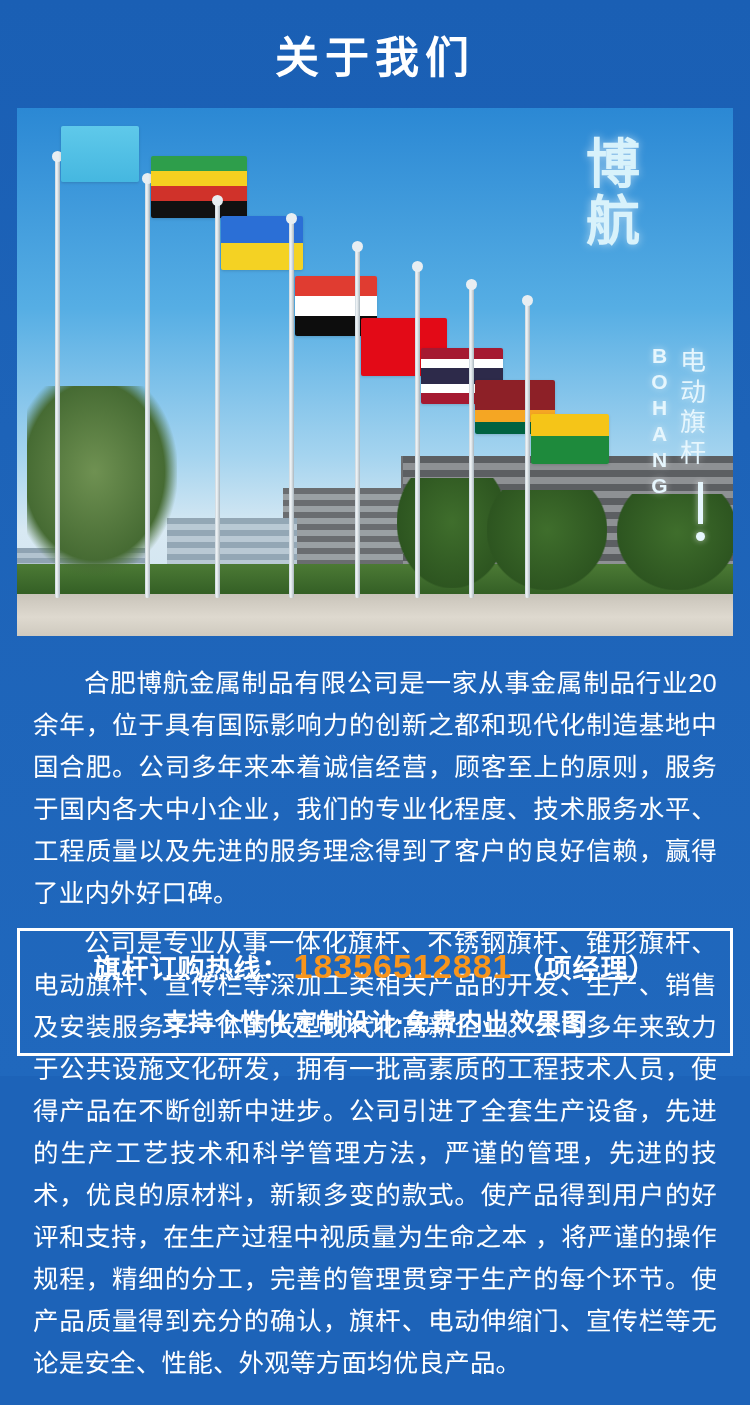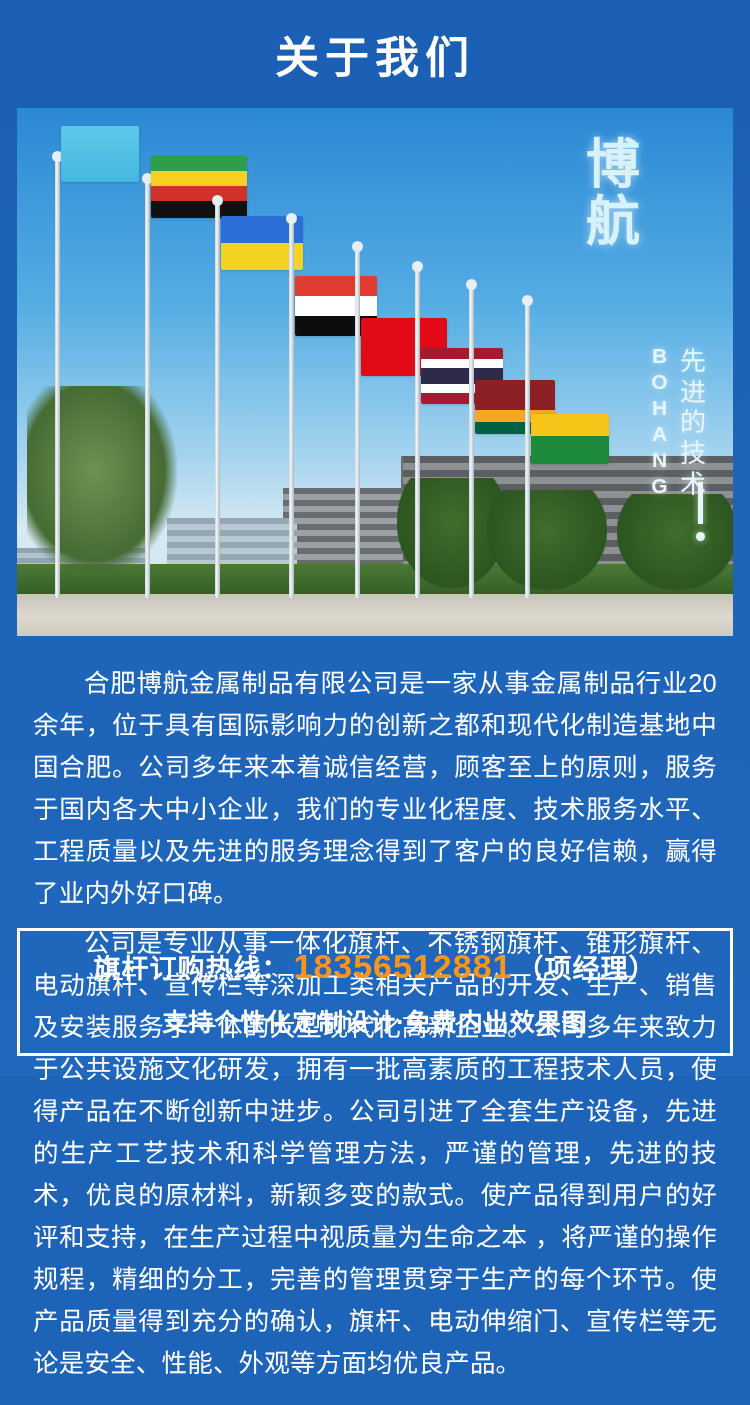--- a/index.html
+++ b/index.html
@@ -324,21 +324,21 @@
     <div class="pole" style="left:508px; height:296px;">
         <span class="knob"></span>
       </div>
     <div class="flag" style="left:514px; top:306px; width:78px; height:50px; background:linear-gradient(180deg,#f5c518 0%,#f5c518 45%,#1e8a3c 45%,#1e8a3c 100%);"></div>
 
     <div class="logo">
       <div class="cn-big">博</div>
       <div class="cn-big">航</div>
     </div>
     <div class="logo-en">BOHANG</div>
-    <div class="logo-right">先进的技术</div>
+    <div class="logo-right">电动旗杆</div>
     <div class="logo-dot">
       <span class="bar"></span>
       <span class="dot"></span>
     </div>
   </div>
 
   <div class="body-text">
     <p>合肥博航金属制品有限公司是一家从事金属制品行业20余年，位于具有国际影响力的创新之都和现代化制造基地中国合肥。公司多年来本着诚信经营，顾客至上的原则，服务于国内各大中小企业，我们的专业化程度、技术服务水平、工程质量以及先进的服务理念得到了客户的良好信赖，赢得了业内外好口碑。</p>
     <p>公司是专业从事一体化旗杆、不锈钢旗杆、锥形旗杆、电动旗杆、宣传栏等深加工类相关产品的开发、生产、销售及安装服务于一体的大型现代化高新企业。公司多年来致力于公共设施文化研发，拥有一批高素质的工程技术人员，使得产品在不断创新中进步。公司引进了全套生产设备，先进的生产工艺技术和科学管理方法，严谨的管理，先进的技术，优良的原材料，新颖多变的款式。使产品得到用户的好评和支持，在生产过程中视质量为生命之本 ，将严谨的操作规程，精细的分工，完善的管理贯穿于生产的每个环节。使产品质量得到充分的确认，旗杆、电动伸缩门、宣传栏等无论是安全、性能、外观等方面均优良产品。</p>
   </div>

